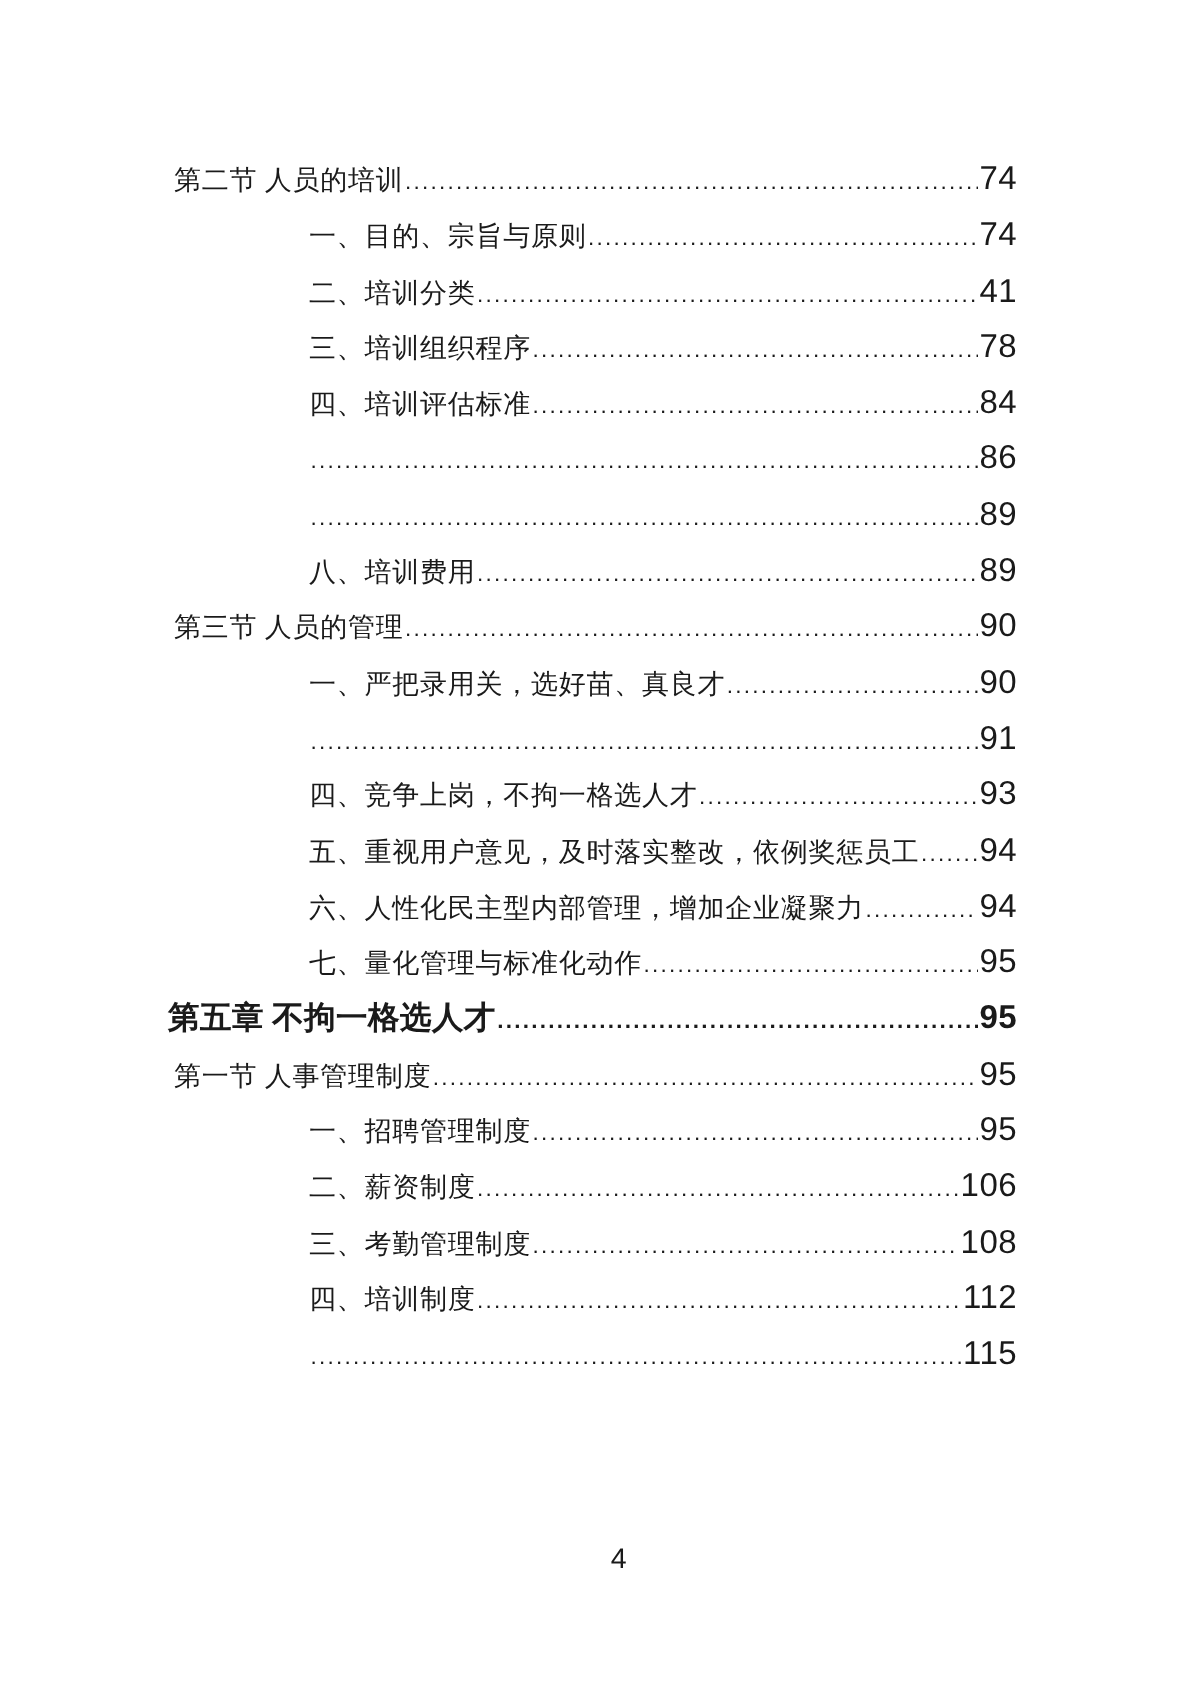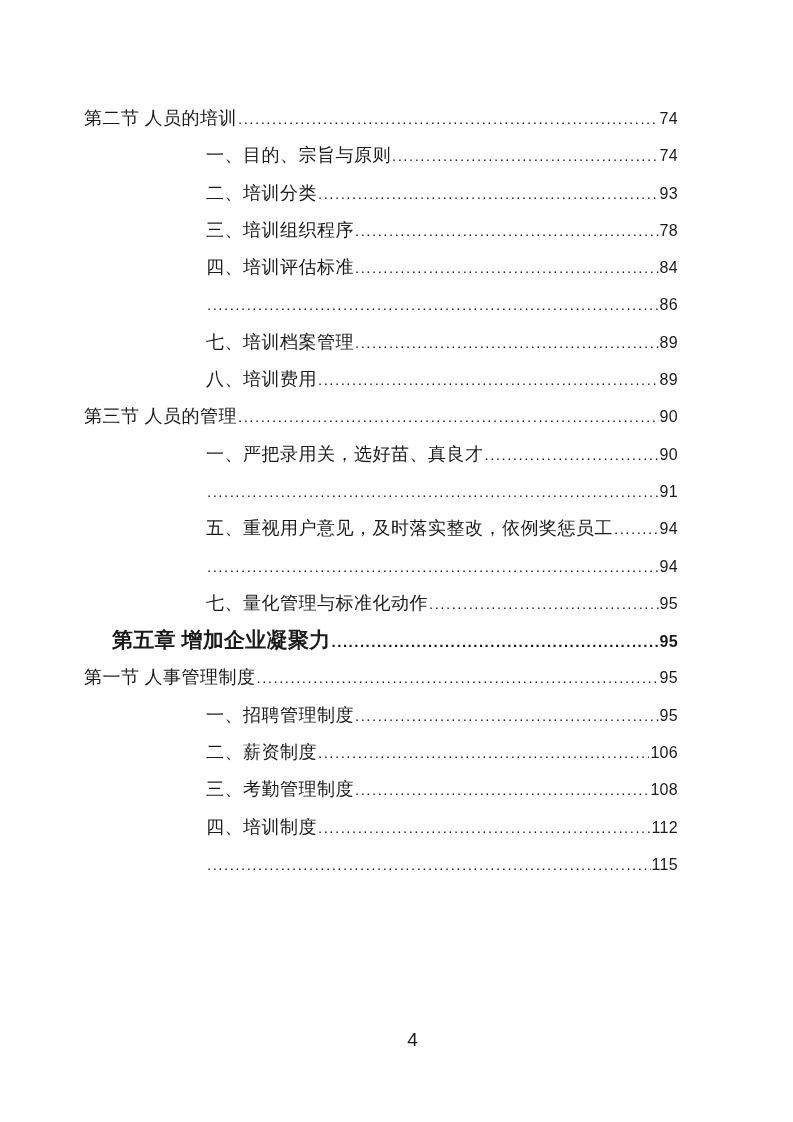--- a/index.html
+++ b/index.html
@@ -46,36 +46,36 @@
     font-size: 15px;
     letter-spacing: 1.5px;
     line-height: 37.3px;
   }
   .toc-dots::after {
     content: "..........................................................................................................................................................................................................................";
   }
   .toc-page {
     flex: 0 0 auto;
     font-family: "Liberation Sans", "DejaVu Sans", sans-serif;
-    font-size: 16px;
+    font-size: 22px;
     letter-spacing: 0.3px;
   }
   .level-chapter {
     padding-left: 112px;
     font-weight: bold;
   }
   .level-chapter .toc-label {
     font-size: 21px;
     letter-spacing: 0.3px;
   }
   .level-chapter .toc-dots {
     font-weight: bold;
   }
   .level-section {
-    padding-left: 84px;
+    padding-left: 116px;
   }
   .level-item {
     padding-left: 206px;
   }
   .footer {
     position: absolute;
     top: 1028px;
     left: 0;
     width: 100%;
     box-sizing: border-box;
@@ -98,38 +98,37 @@
         <span class="toc-page">74</span>
       </div>
       <div class="toc-row level-item">
         <span class="toc-label">一、目的、宗旨与原则</span>
         <span class="toc-dots"></span>
         <span class="toc-page">74</span>
       </div>
       <div class="toc-row level-item">
         <span class="toc-label">二、培训分类</span>
         <span class="toc-dots"></span>
-        <span class="toc-page">93</span>
+        <span class="toc-page">41</span>
       </div>
       <div class="toc-row level-item">
         <span class="toc-label">三、培训组织程序</span>
         <span class="toc-dots"></span>
         <span class="toc-page">78</span>
       </div>
       <div class="toc-row level-item">
         <span class="toc-label">四、培训评估标准</span>
         <span class="toc-dots"></span>
         <span class="toc-page">84</span>
       </div>
       <div class="toc-row level-item">
         <span class="toc-dots"></span>
         <span class="toc-page">86</span>
       </div>
       <div class="toc-row level-item">
-        <span class="toc-label">七、培训档案管理</span>
         <span class="toc-dots"></span>
         <span class="toc-page">89</span>
       </div>
       <div class="toc-row level-item">
         <span class="toc-label">八、培训费用</span>
         <span class="toc-dots"></span>
         <span class="toc-page">89</span>
       </div>
       <div class="toc-row level-section">
         <span class="toc-label">第三节 人员的管理</span>
@@ -139,35 +138,41 @@
       <div class="toc-row level-item">
         <span class="toc-label">一、严把录用关，选好苗、真良才</span>
         <span class="toc-dots"></span>
         <span class="toc-page">90</span>
       </div>
       <div class="toc-row level-item">
         <span class="toc-dots"></span>
         <span class="toc-page">91</span>
       </div>
       <div class="toc-row level-item">
+        <span class="toc-label">四、竞争上岗，不拘一格选人才</span>
+        <span class="toc-dots"></span>
+        <span class="toc-page">93</span>
+      </div>
+      <div class="toc-row level-item">
         <span class="toc-label">五、重视用户意见，及时落实整改，依例奖惩员工</span>
         <span class="toc-dots"></span>
         <span class="toc-page">94</span>
       </div>
       <div class="toc-row level-item">
+        <span class="toc-label">六、人性化民主型内部管理，增加企业凝聚力</span>
         <span class="toc-dots"></span>
         <span class="toc-page">94</span>
       </div>
       <div class="toc-row level-item">
         <span class="toc-label">七、量化管理与标准化动作</span>
         <span class="toc-dots"></span>
         <span class="toc-page">95</span>
       </div>
       <div class="toc-row level-chapter">
-        <span class="toc-label">第五章 增加企业凝聚力</span>
+        <span class="toc-label">第五章 不拘一格选人才</span>
         <span class="toc-dots"></span>
         <span class="toc-page">95</span>
       </div>
       <div class="toc-row level-section">
         <span class="toc-label">第一节 人事管理制度</span>
         <span class="toc-dots"></span>
         <span class="toc-page">95</span>
       </div>
       <div class="toc-row level-item">
         <span class="toc-label">一、招聘管理制度</span>

